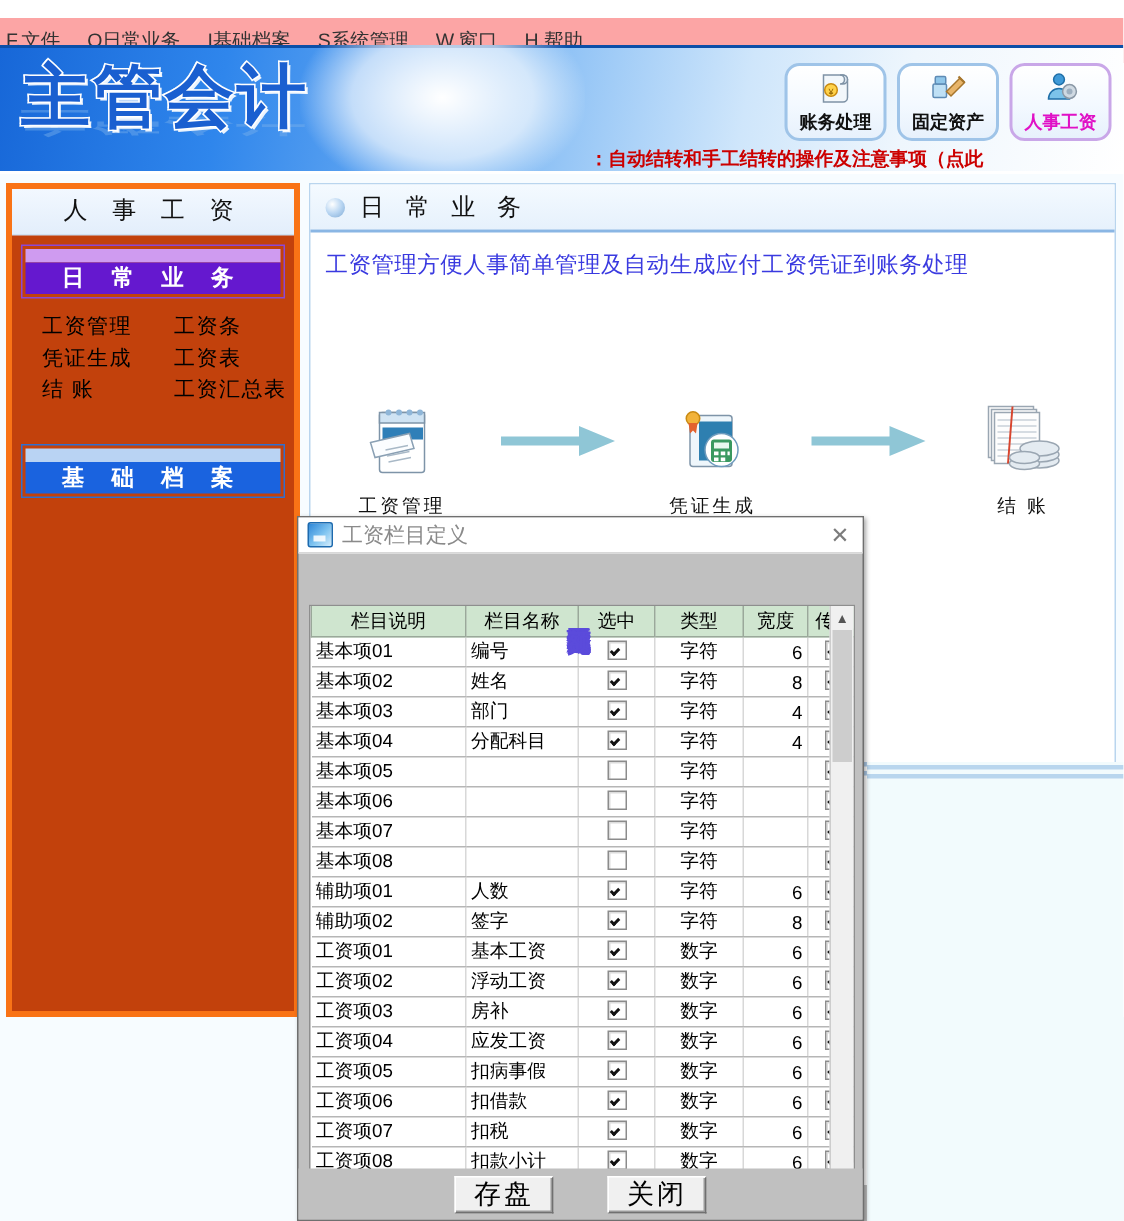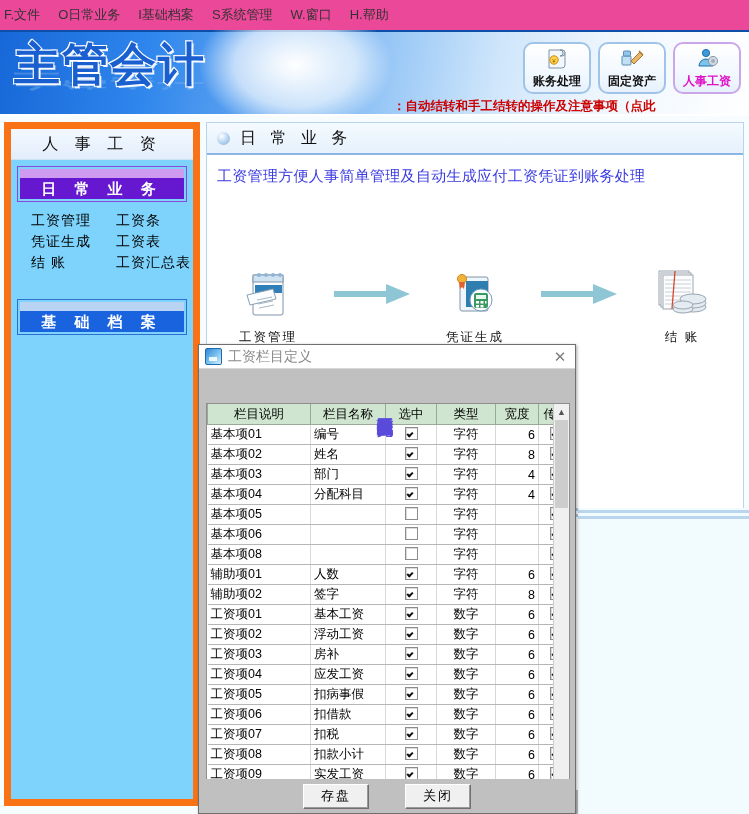--- a/index.html
+++ b/index.html
@@ -5,22 +5,22 @@
   html,body{margin:0;padding:0;}
   body{
     width:749px;height:814px;overflow:hidden;
     background:#ffffff;
     font-family:"Liberation Sans","DejaVu Sans",sans-serif;
     font-size:13px;color:#000;
     position:relative;
   }
   
   #menubar{
-    position:absolute;left:0;top:0;width:749px;height:30px;
-    background:#ec4899;
+    position:absolute;left:0;top:12px;width:749px;height:30px;
+    background:#fca5a5;
     display:flex;align-items:center;
   }
   #menubar .mi{
     font-size:13px;color:#333;padding:0 9px;white-space:nowrap;cursor:default;
   }
   #menubar .mi:first-child{padding-left:4px;}
 
   
   #banner{
     position:absolute;left:0;top:30px;width:749px;height:84px;
@@ -65,22 +65,22 @@
     position:absolute;right:0;top:68px;width:360px;
     font-size:12.5px;color:#cc0000;font-weight:bold;white-space:nowrap;
     overflow:hidden;text-align:left;padding-left:4px;box-sizing:border-box;
   }
 
   
   #content{position:absolute;left:0;top:116px;width:749px;height:698px;background:#f7fcff;}
 
   
   #sidebar{
-    position:absolute;left:4px;top:6px;width:196px;height:684px;
-    background:#7dd3fc;border:7px solid #f97316;box-sizing:border-box;
+    position:absolute;left:4px;top:6px;width:196px;height:556px;
+    background:#c2410c;border:4px solid #f97316;box-sizing:border-box;
   }
   #side-title{
     height:30px;line-height:30px;text-align:center;
     background:linear-gradient(180deg,#f2f8ff,#e3eefb);
     border-bottom:1px solid #cfe0f2;
     font-size:16px;letter-spacing:6px;color:#111;font-weight:500;
   }
   .grp{margin:6px 6px 0 6px;}
   .grp-head{
     border:1px solid #7b3fd1;padding:2px;box-sizing:border-box;
@@ -208,21 +208,21 @@
   #hsb .track{flex:1;height:14px;background:#f0f0f0;position:relative;}
   #hsb .thumb{position:absolute;left:1px;top:0;width:302px;height:14px;background:#cdcdcd;}
   #dlg-footer{
     position:absolute;left:0;bottom:0;width:376px;height:34px;background:#c0c0c0;
     display:flex;align-items:center;justify-content:center;gap:36px;
   }
   .dbtn{
     width:64px;height:23px;background:#f0f0f0;
     border:1px solid #707070;border-top-color:#ffffff;border-left-color:#ffffff;
     box-shadow:inset -1px -1px 0 #9a9a9a;
-    font-size:13px;color:#000;cursor:pointer;
+    font-size:18px;color:#000;cursor:pointer;
     display:flex;align-items:center;justify-content:center;letter-spacing:2px;
     font-family:"Liberation Sans","DejaVu Sans",sans-serif;
   }
   
   #br-patch{position:absolute;left:578px;top:508px;width:171px;height:306px;background:#f2fbfd;}
   #br-line1{position:absolute;left:578px;top:510px;width:171px;height:3px;background:#b9d6ee;}
   #br-line2{position:absolute;left:578px;top:516px;width:171px;height:3px;background:#b9d6ee;}
   #bottom-gray{position:absolute;left:198px;top:790px;width:380px;height:24px;background:#c0c0c0;}
 </style>
 </head>
@@ -481,20 +481,28 @@
           </tr>
           <tr>
             <td>基本项06</td>
             <td></td>
             <td class="ctr"><span class="cbx"></span></td>
             <td class="ctr">字符</td>
             <td class="num"></td>
             <td class="ctr"><span class="cbx on"></span></td>
           </tr>
           <tr>
+            <td>基本项07</td>
+            <td></td>
+            <td class="ctr"><span class="cbx"></span></td>
+            <td class="ctr">字符</td>
+            <td class="num"></td>
+            <td class="ctr"><span class="cbx on"></span></td>
+          </tr>
+          <tr>
             <td>基本项08</td>
             <td></td>
             <td class="ctr"><span class="cbx"></span></td>
             <td class="ctr">字符</td>
             <td class="num"></td>
             <td class="ctr"><span class="cbx on"></span></td>
           </tr>
           <tr>
             <td>辅助项01</td>
             <td>人数</td>

